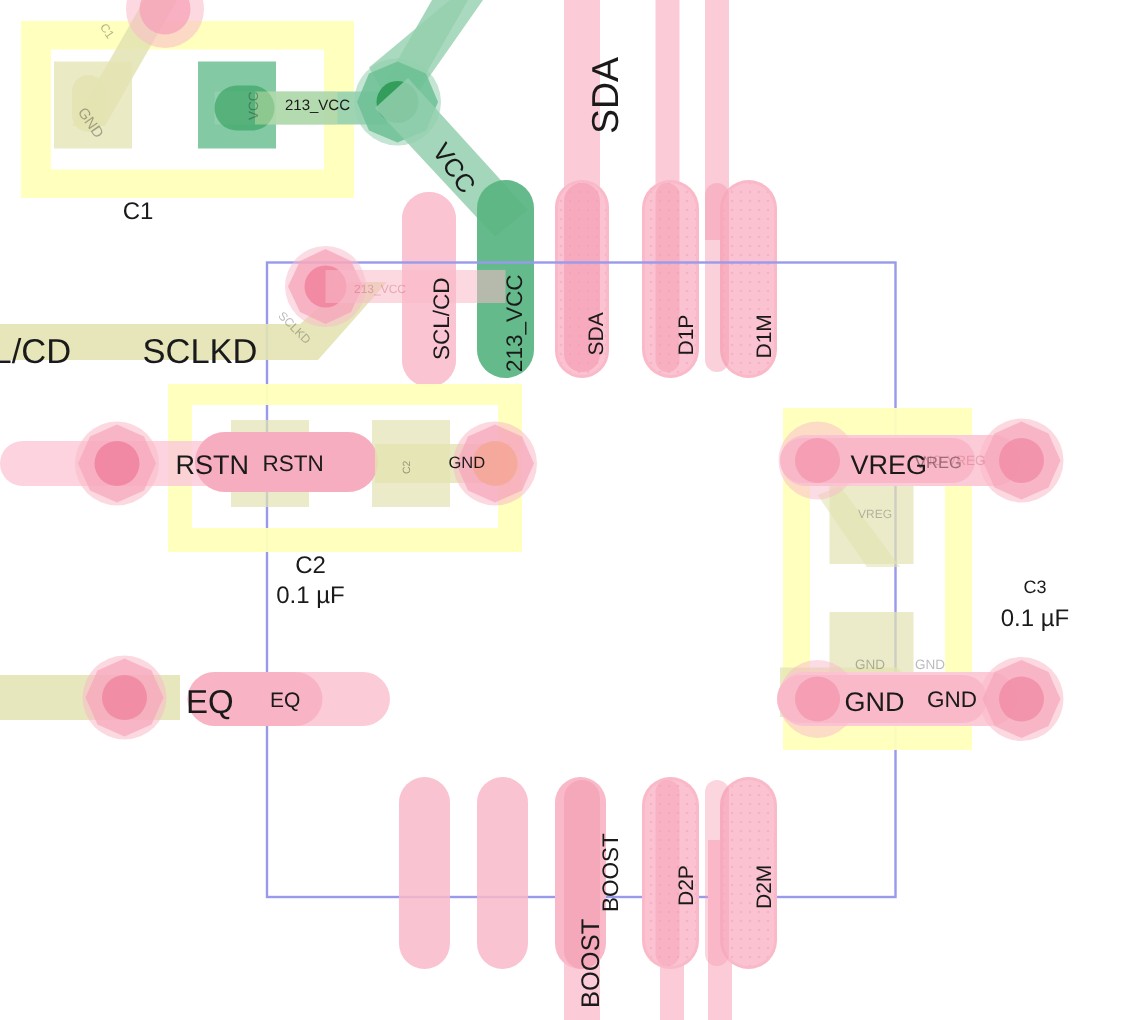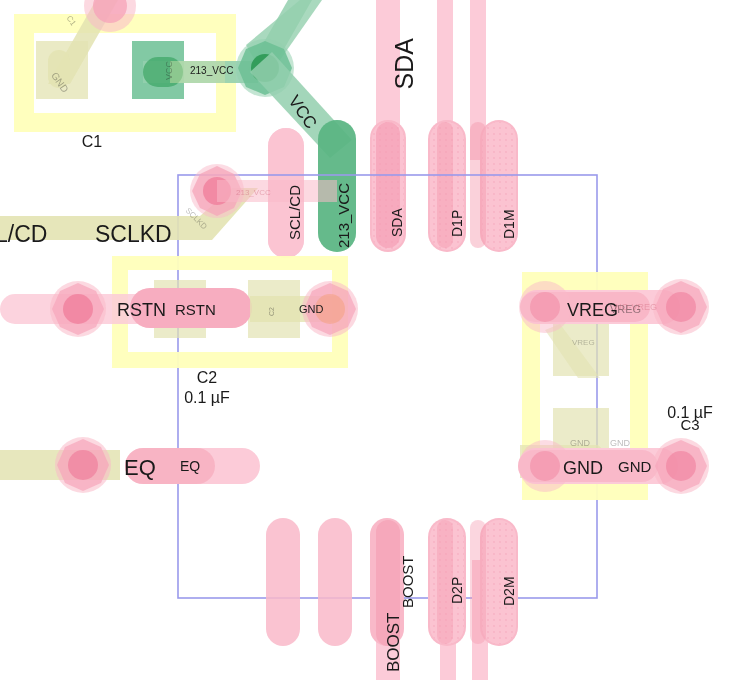--- a/index.html
+++ b/index.html
@@ -265,16 +265,16 @@
 
 <div class="lbl" style="left:610px;top:438px;font-size:9px;opacity:0.3;">GND</div>
 
 <div class="lbl" style="left:615px;top:302px;font-size:9px;opacity:0.30;color:#c0485f;text-align:center;">NO-VREG</div>
 
 <div class="lbl ctr" style="left:72px;top:133px;width:40px;font-size:16px;">C1</div>
 
 <div class="lbl ctr" style="left:187px;top:369px;width:40px;font-size:16px;">C2</div>
 <div class="lbl ctr" style="left:167px;top:389px;width:80px;font-size:16px;">0.1 µF</div>
 
-<div class="lbl ctr" style="left:670px;top:384px;width:40px;font-size:15px;margin-top:32px;">C3</div>
+<div class="lbl ctr" style="left:670px;top:384px;width:40px;font-size:12px;">C3</div>
 <div class="lbl ctr" style="left:650px;top:404px;width:80px;font-size:16px;">0.1 µF</div>
 
 </div>
 
 </body></html>

